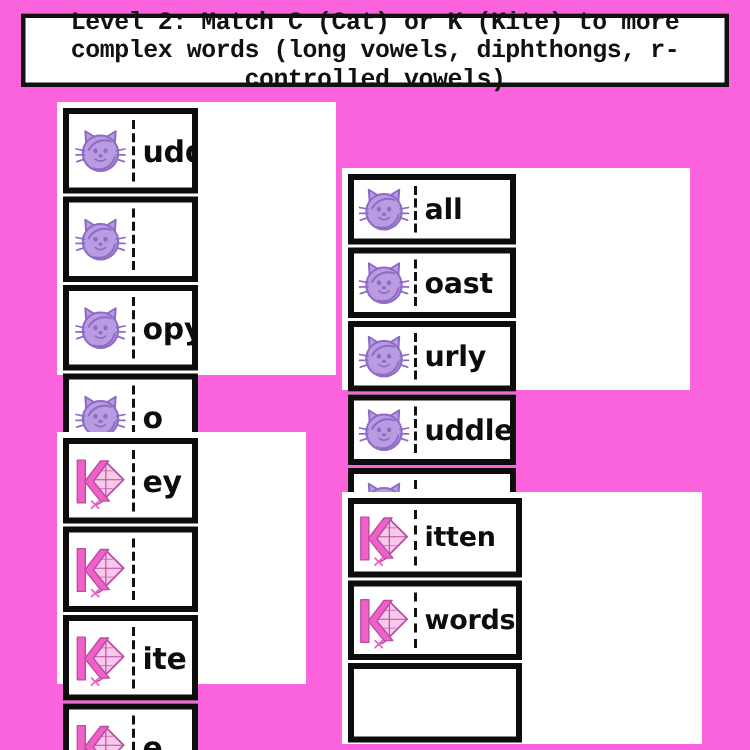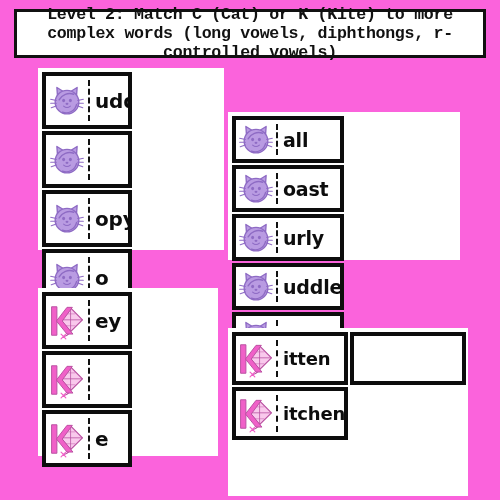--- a/index.html
+++ b/index.html
@@ -67,40 +67,40 @@
     color:#0d0d0d;
     font-family:"DejaVu Sans", sans-serif;
     letter-spacing:-0.2px;
     white-space:nowrap;
     overflow:hidden;
   }
 
   
   .group-cat-back{ left:38px; top:68px; width:186px; height:182px; }
   .group-cat-front{ left:228px; top:112px; width:232px; height:148px; }
-  .group-kite-back{ left:38px; top:288px; width:180px; height:168px; }
+  .group-kite-back{ left:38px; top:288px; width:166px; height:168px; }
   .group-kite-front{ left:228px; top:328px; width:240px; height:168px; }
 
   .group-cat-back .card, .group-kite-back .card{ width:90px; height:57px; margin:1px; }
   .group-cat-front .card{ width:112px; height:47px; margin:1px; }
   .group-kite-front .card{ width:116px; height:53px; margin:1px; }
 
   .group-cat-back .card .card-pic{ width:42px; }
   .group-kite-back .card .card-pic{ width:42px; }
   .group-cat-front .card .card-pic{ width:40px; }
   .group-kite-front .card .card-pic{ width:40px; }
 
   .group-cat-front .card .card-word{ font-size:19px; }
   .group-kite-front .card .card-word{ font-size:18px; }
 
   
   .group-cat-back{ z-index:2; }
   .group-cat-front{ z-index:3; }
   .group-kite-back{ z-index:2; }
-  .group-kite-front{ z-index:3;flex-direction:column; }
+  .group-kite-front{ z-index:3; }
 
   svg.icon{ display:block; }
 </style>
 </head>
 <body>
 
 <div class="title-banner">
   <div class="title-text">Level 2: Match C (Cat) or K (Kite) to more complex words (long vowels, diphthongs, r-controlled vowels)</div>
 </div>
 
@@ -461,60 +461,81 @@
     <g stroke="#f060c8" stroke-width="2" fill="#f060c8">
       <path d="M26 58 L22 54 M26 58 L30 54 M26 58 L22 62 M26 58 L30 62" stroke-width="2" stroke-linecap="round"></path>
     </g>
     <g fill="#f060c8" stroke="#b84fa0" stroke-width="1.6" stroke-linejoin="round">
       <path d="M6 8 L15 8 L15 56 L6 56 Z"></path>
       <path d="M15 31 L32 9 L41 9 L24 32 L42 54 L32 54 L15 33 Z"></path>
     </g>
   </svg>
       </div>
       <div class="card-divider"></div>
-      <div class="card-word">e</div>
-    </div>
-  </div>
-<div class="group group-kite-front">
+      <div class="card-word">ite</div>
+    </div>
     <div class="card">
       <div class="card-pic">
   <svg class="icon" width="38" height="38" viewBox="0 0 64 64">
     <g stroke="#b84fa0" stroke-width="2" stroke-linejoin="round">
       <path d="M38 10 L58 30 L38 50 L21 30 Z" fill="#f9c9ec"></path>
       <path d="M38 10 L38 50 M21 30 L58 30" fill="none" stroke-width="1.3"></path>
       <path d="M30 20 L46 20 M30 40 L46 40" fill="none" stroke-width="1" opacity="0.75"></path>
     </g>
     <path d="M38 50 Q33 57 26 58" fill="none" stroke="#b84fa0" stroke-width="1.8" stroke-linecap="round"></path>
     <g stroke="#f060c8" stroke-width="2" fill="#f060c8">
       <path d="M26 58 L22 54 M26 58 L30 54 M26 58 L22 62 M26 58 L30 62" stroke-width="2" stroke-linecap="round"></path>
     </g>
     <g fill="#f060c8" stroke="#b84fa0" stroke-width="1.6" stroke-linejoin="round">
       <path d="M6 8 L15 8 L15 56 L6 56 Z"></path>
       <path d="M15 31 L32 9 L41 9 L24 32 L42 54 L32 54 L15 33 Z"></path>
     </g>
   </svg>
       </div>
       <div class="card-divider"></div>
-      <div class="card-word">itten</div>
-    </div>
+      <div class="card-word">e</div>
+    </div>
+  </div>
+<div class="group group-kite-front">
     <div class="card">
       <div class="card-pic">
   <svg class="icon" width="38" height="38" viewBox="0 0 64 64">
     <g stroke="#b84fa0" stroke-width="2" stroke-linejoin="round">
       <path d="M38 10 L58 30 L38 50 L21 30 Z" fill="#f9c9ec"></path>
       <path d="M38 10 L38 50 M21 30 L58 30" fill="none" stroke-width="1.3"></path>
       <path d="M30 20 L46 20 M30 40 L46 40" fill="none" stroke-width="1" opacity="0.75"></path>
     </g>
     <path d="M38 50 Q33 57 26 58" fill="none" stroke="#b84fa0" stroke-width="1.8" stroke-linecap="round"></path>
     <g stroke="#f060c8" stroke-width="2" fill="#f060c8">
       <path d="M26 58 L22 54 M26 58 L30 54 M26 58 L22 62 M26 58 L30 62" stroke-width="2" stroke-linecap="round"></path>
     </g>
     <g fill="#f060c8" stroke="#b84fa0" stroke-width="1.6" stroke-linejoin="round">
       <path d="M6 8 L15 8 L15 56 L6 56 Z"></path>
       <path d="M15 31 L32 9 L41 9 L24 32 L42 54 L32 54 L15 33 Z"></path>
     </g>
   </svg>
       </div>
       <div class="card-divider"></div>
-      <div class="card-word">itchen</div>
+      <div class="card-word">itten</div>
+    </div>
+    <div class="card">
+      <div class="card-pic">
+  <svg class="icon" width="38" height="38" viewBox="0 0 64 64">
+    <g stroke="#b84fa0" stroke-width="2" stroke-linejoin="round">
+      <path d="M38 10 L58 30 L38 50 L21 30 Z" fill="#f9c9ec"></path>
+      <path d="M38 10 L38 50 M21 30 L58 30" fill="none" stroke-width="1.3"></path>
+      <path d="M30 20 L46 20 M30 40 L46 40" fill="none" stroke-width="1" opacity="0.75"></path>
+    </g>
+    <path d="M38 50 Q33 57 26 58" fill="none" stroke="#b84fa0" stroke-width="1.8" stroke-linecap="round"></path>
+    <g stroke="#f060c8" stroke-width="2" fill="#f060c8">
+      <path d="M26 58 L22 54 M26 58 L30 54 M26 58 L22 62 M26 58 L30 62" stroke-width="2" stroke-linecap="round"></path>
+    </g>
+    <g fill="#f060c8" stroke="#b84fa0" stroke-width="1.6" stroke-linejoin="round">
+      <path d="M6 8 L15 8 L15 56 L6 56 Z"></path>
+      <path d="M15 31 L32 9 L41 9 L24 32 L42 54 L32 54 L15 33 Z"></path>
+    </g>
+  </svg>
+      </div>
+      <div class="card-divider"></div>
+      <div class="card-word">words</div>
     </div>
     <div class="card"></div>
   </div>
 
 </body></html>

